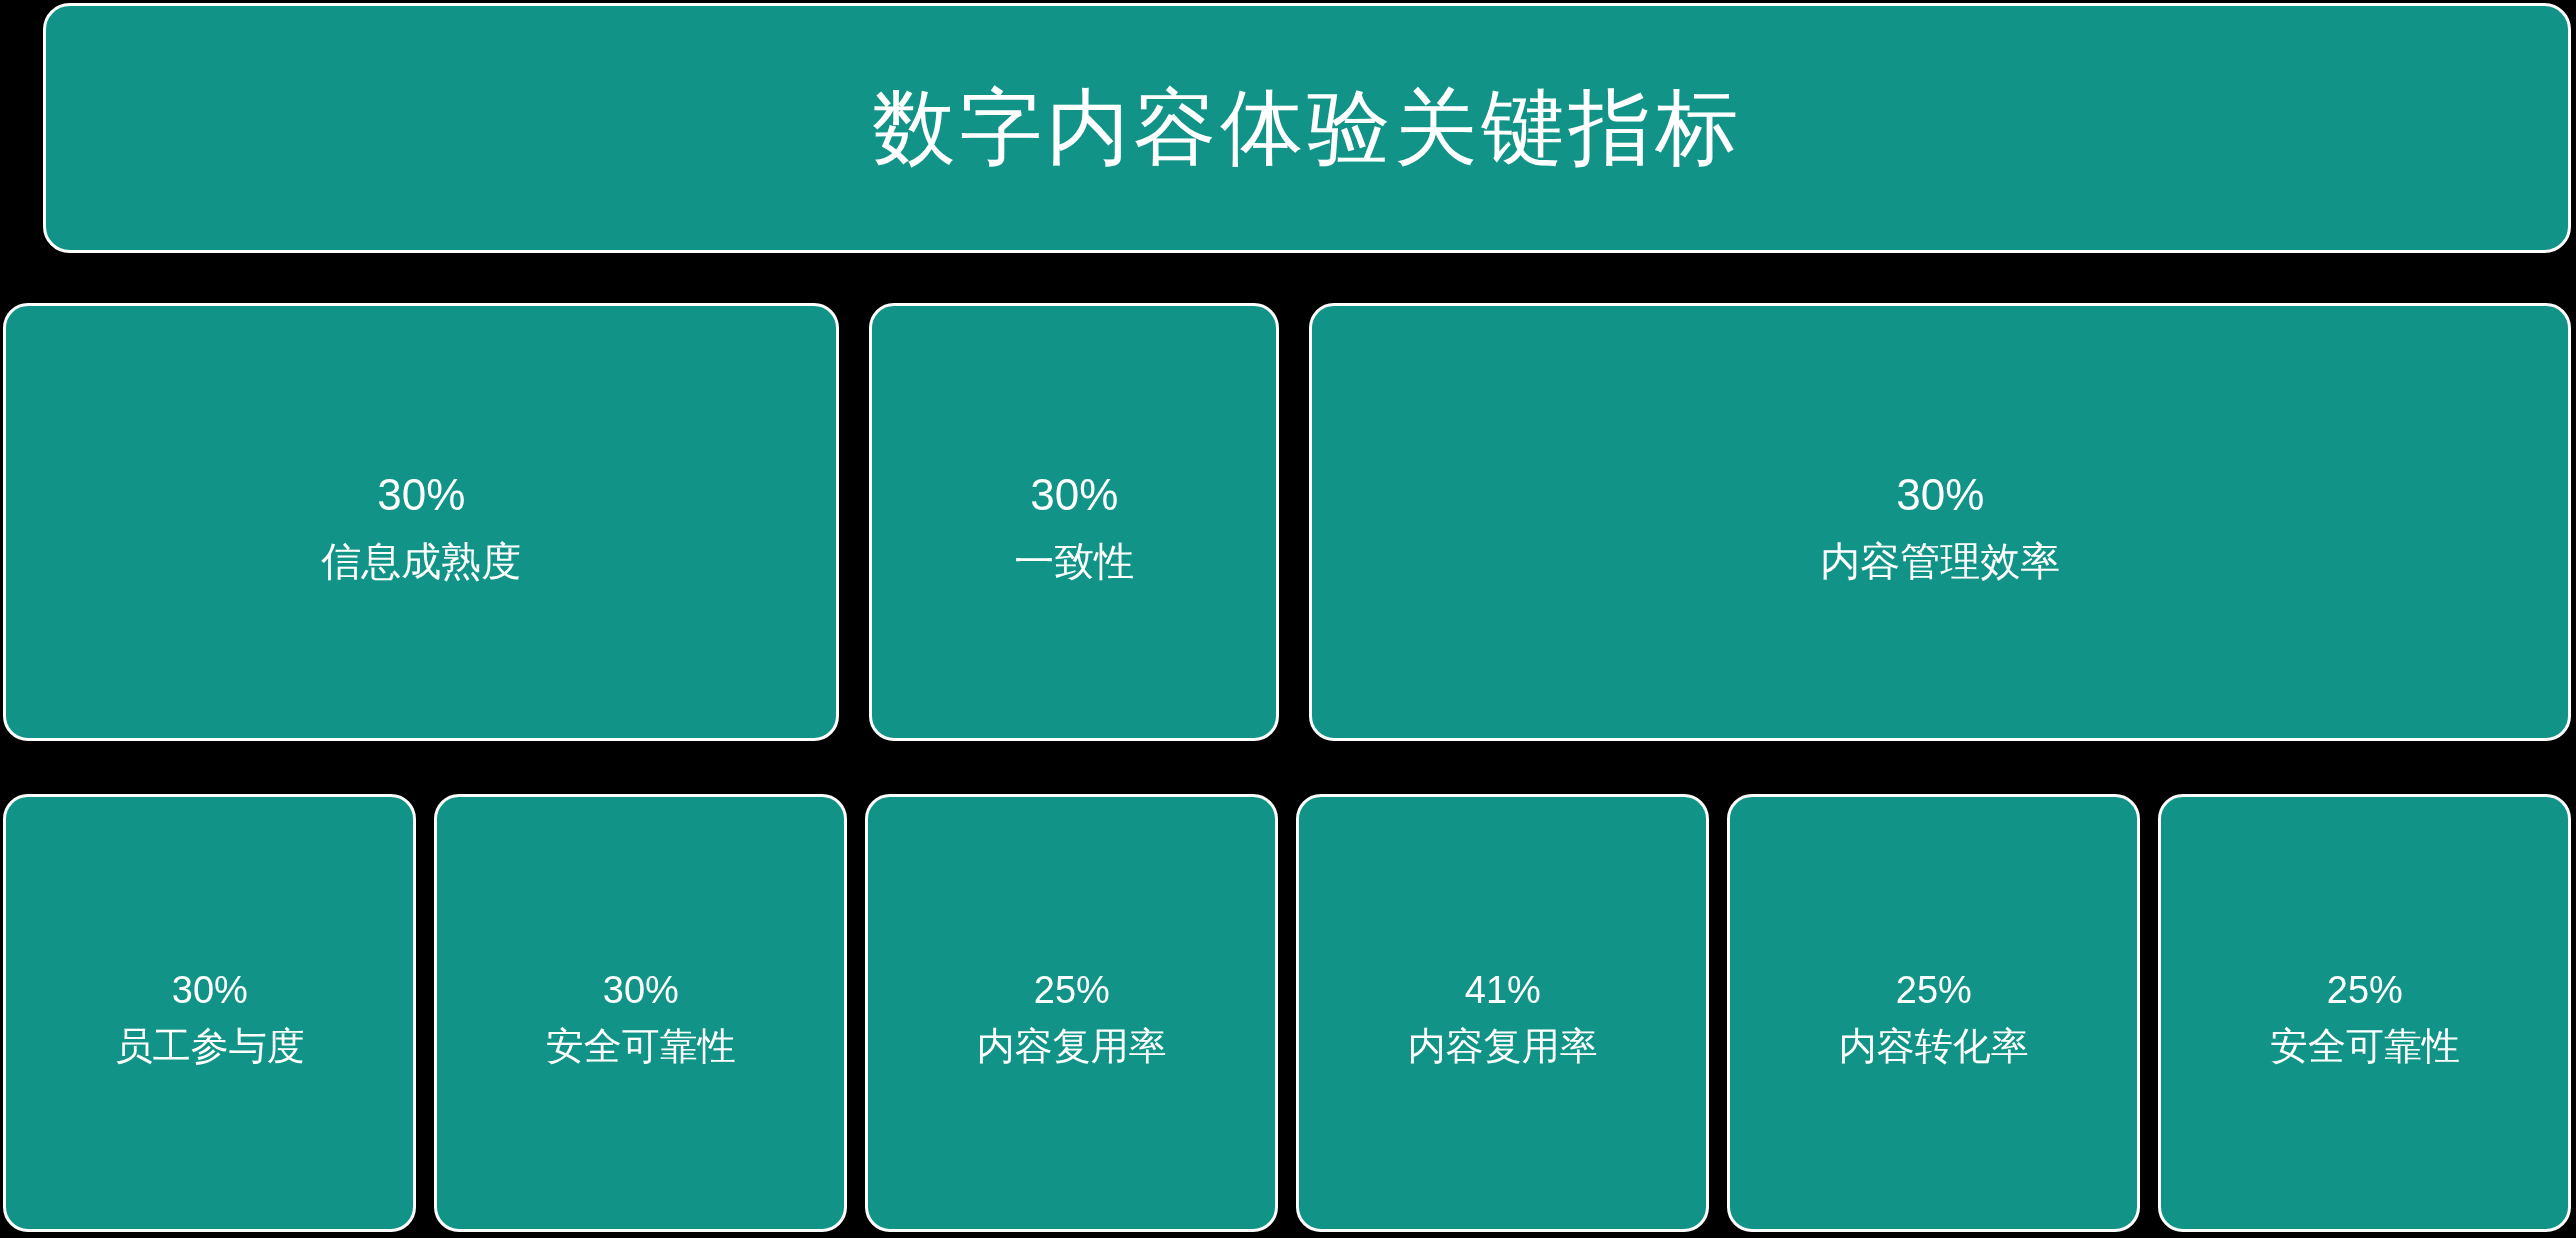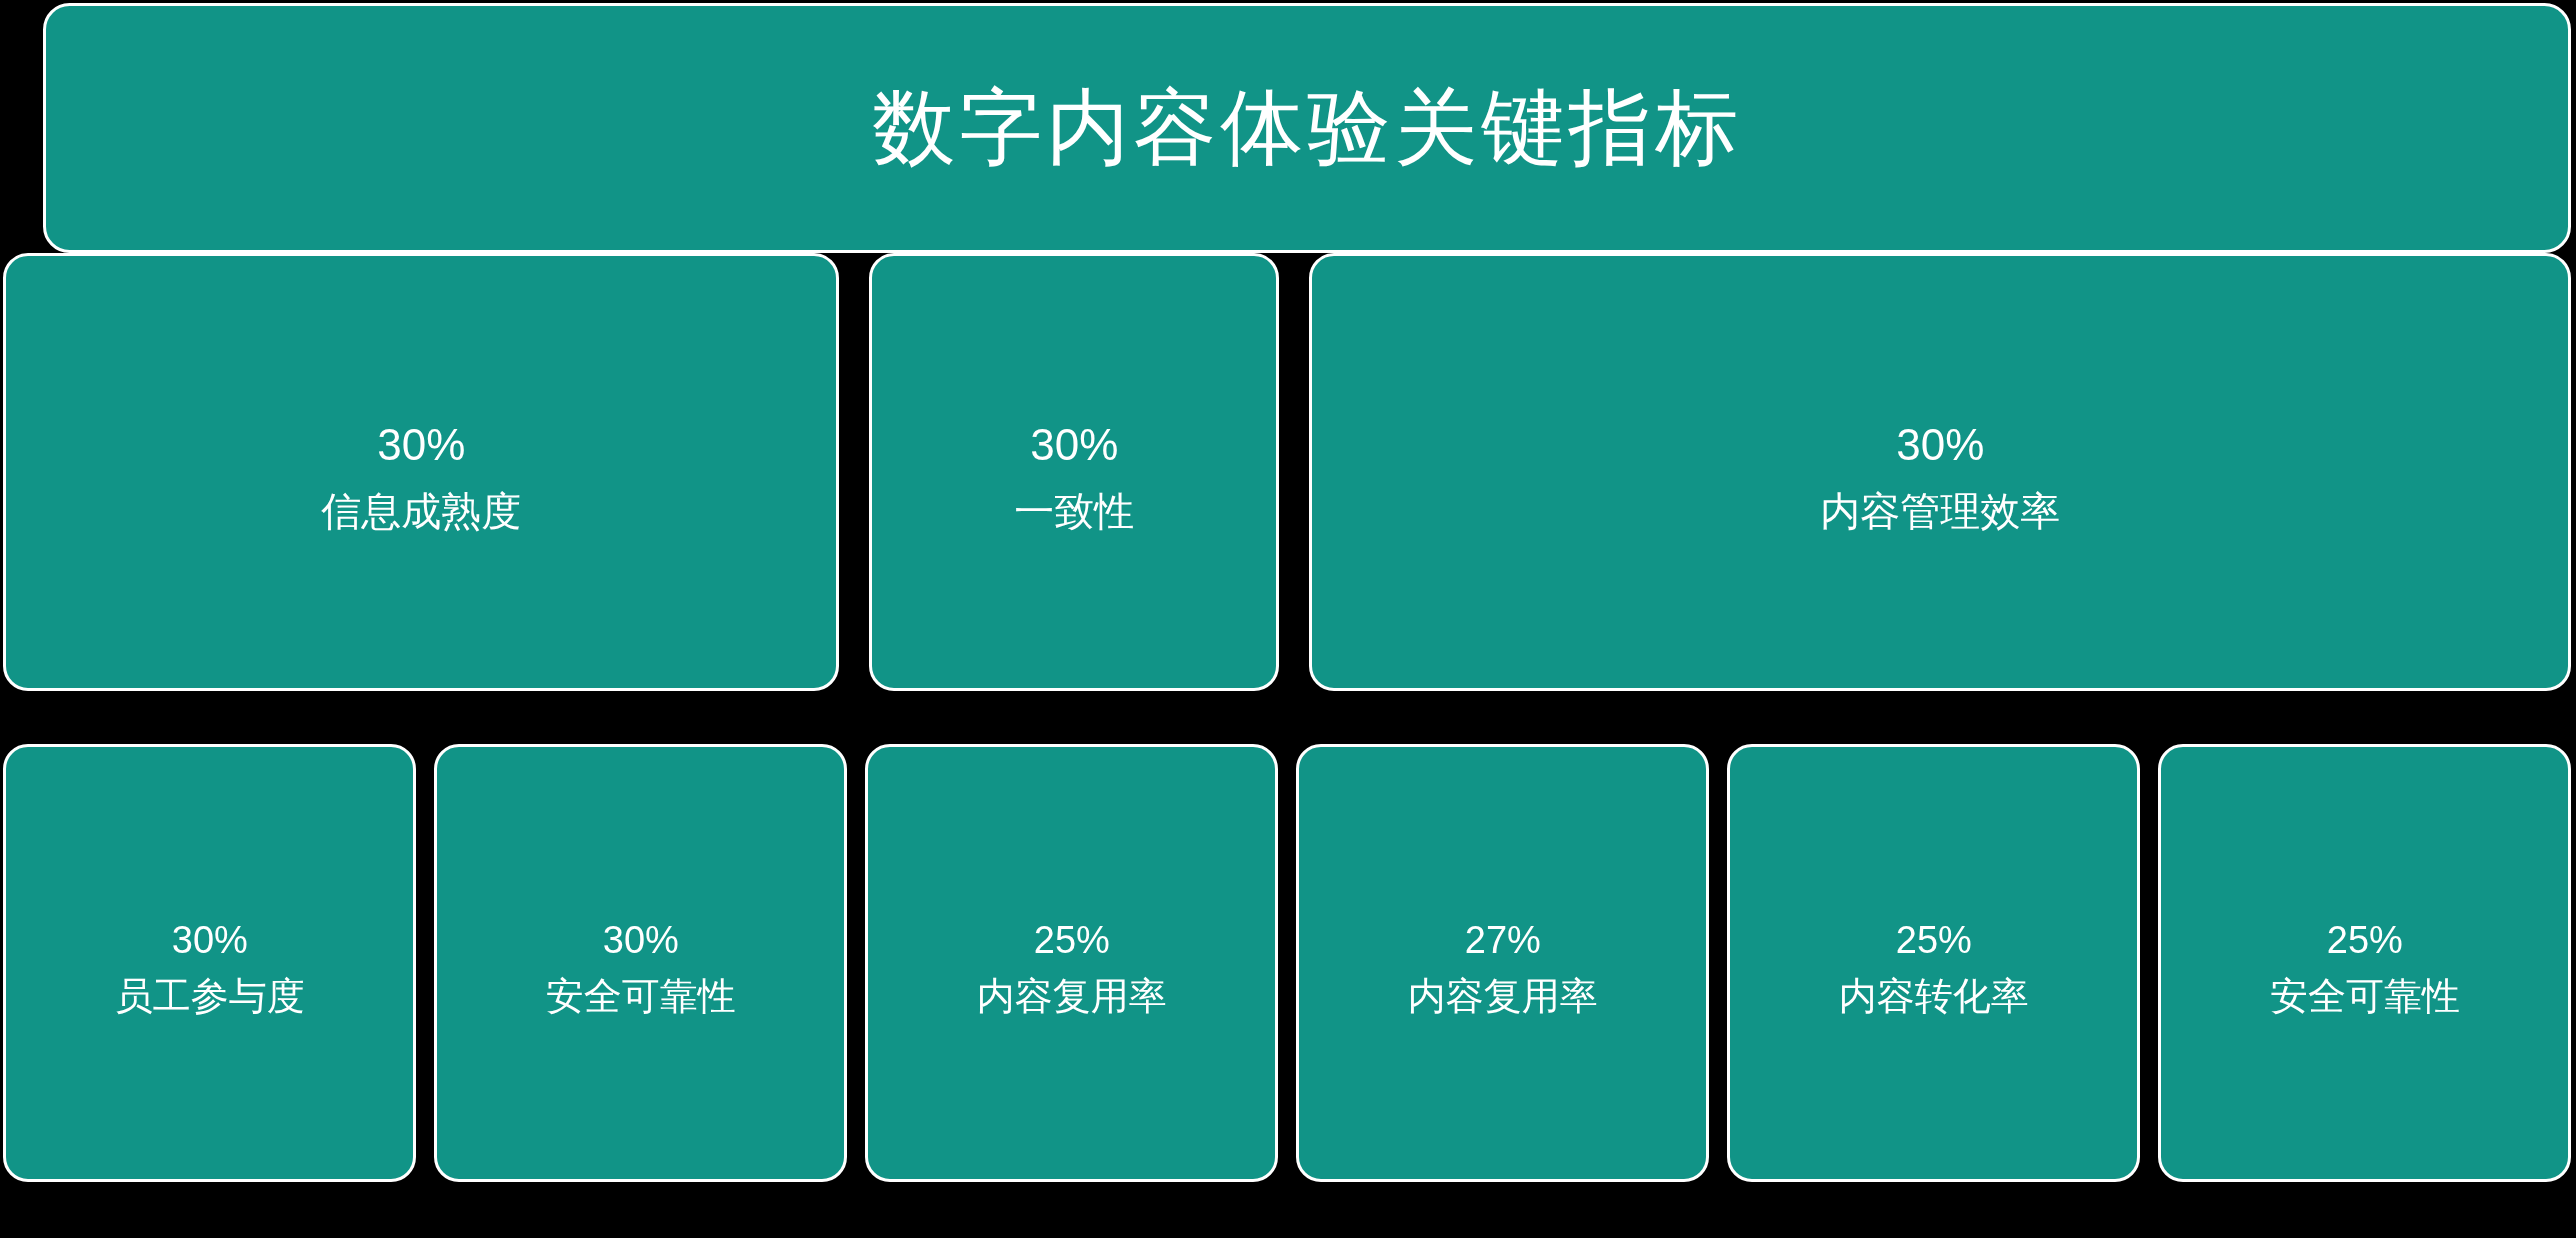--- a/index.html
+++ b/index.html
@@ -37,20 +37,21 @@
     justify-content: center;
     color: #ffffff;
     overflow: hidden;
   }
 
   
   .header-row {
     height: 250px;
     flex: 0 0 250px;
     display: flex;
+    margin-bottom: 50px;
     padding-left: 40px;
   }
   .header-card {
     flex: 1 1 auto;
     border-radius: 26.5px;
   }
   .header-title {
     font-size: 83px;
     line-height: 1.08;
     font-weight: 400;
@@ -142,21 +143,21 @@
       <div class="metric-value">30%</div>
       <div class="metric-label">安全可靠性</div>
     </div>
 
     <div class="card">
       <div class="metric-value">25%</div>
       <div class="metric-label">内容复用率</div>
     </div>
 
     <div class="card">
-      <div class="metric-value">27%</div>
+      <div class="metric-value">41%</div>
       <div class="metric-label">内容复用率</div>
     </div>
 
     <div class="card">
       <div class="metric-value">25%</div>
       <div class="metric-label">内容转化率</div>
     </div>
 
     <div class="card">
       <div class="metric-value">25%</div>

